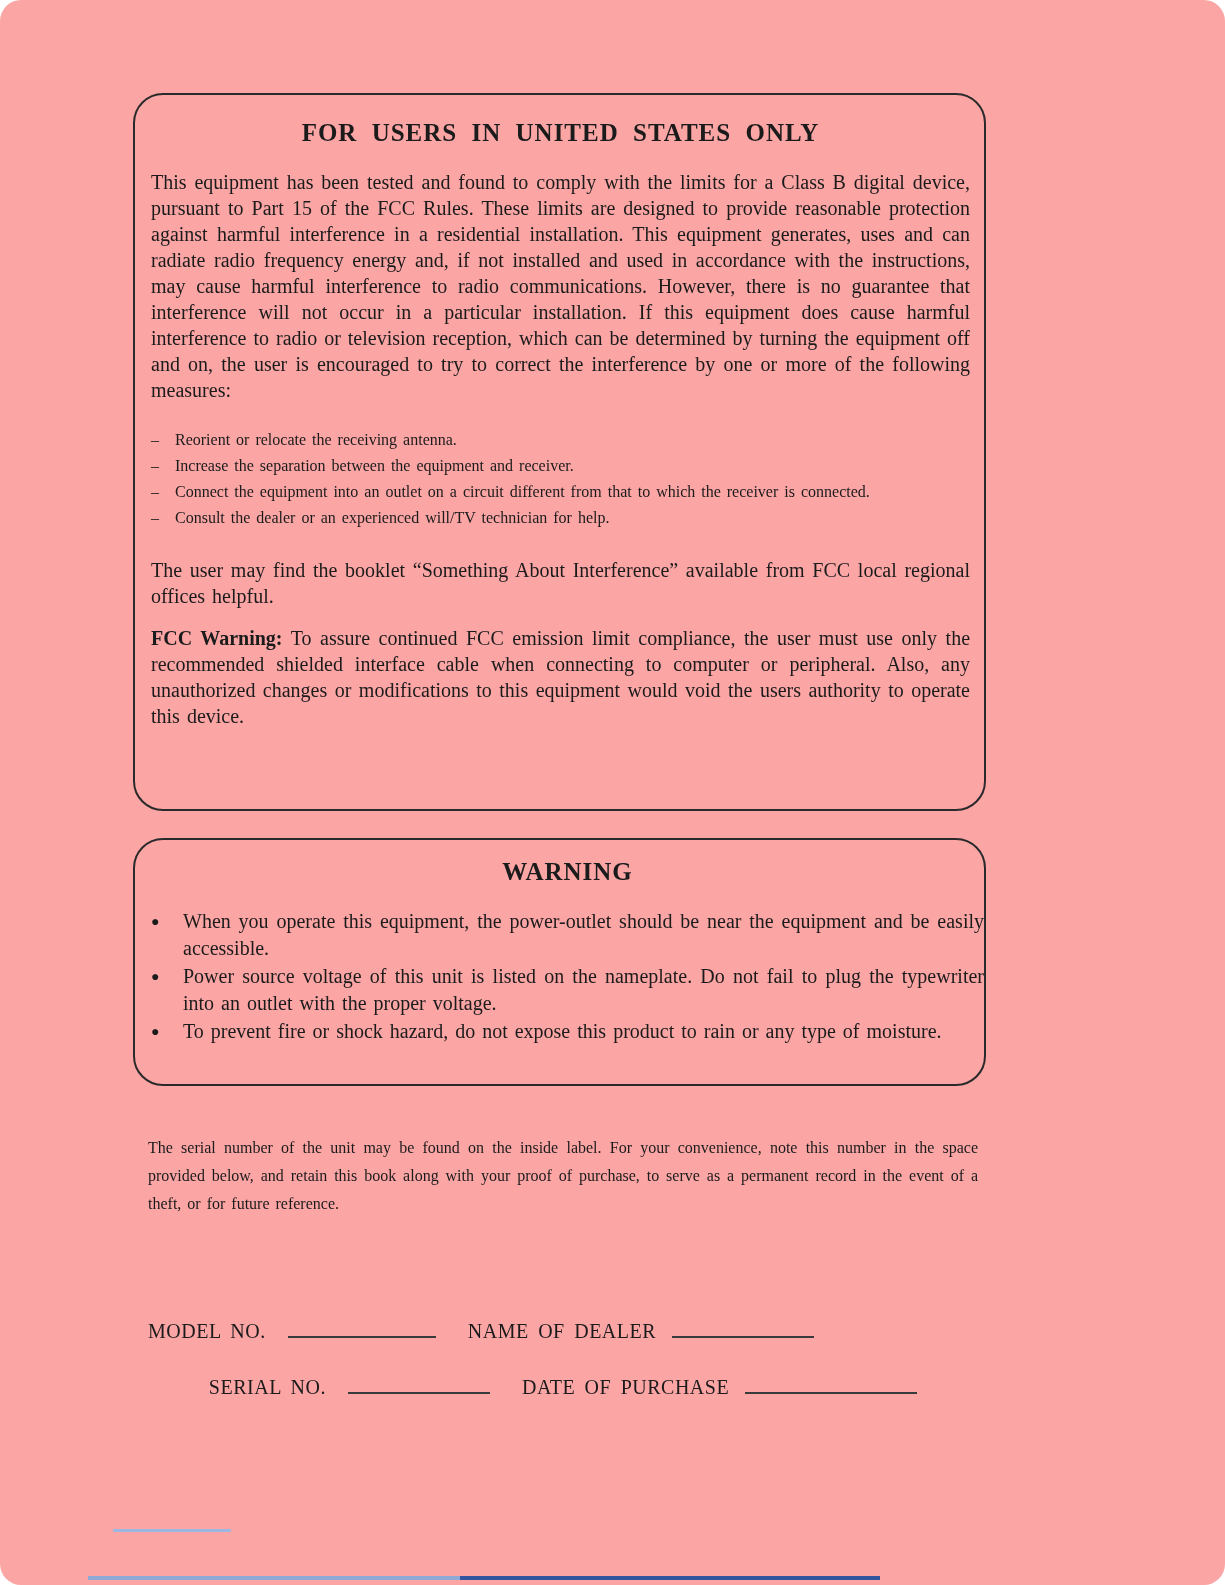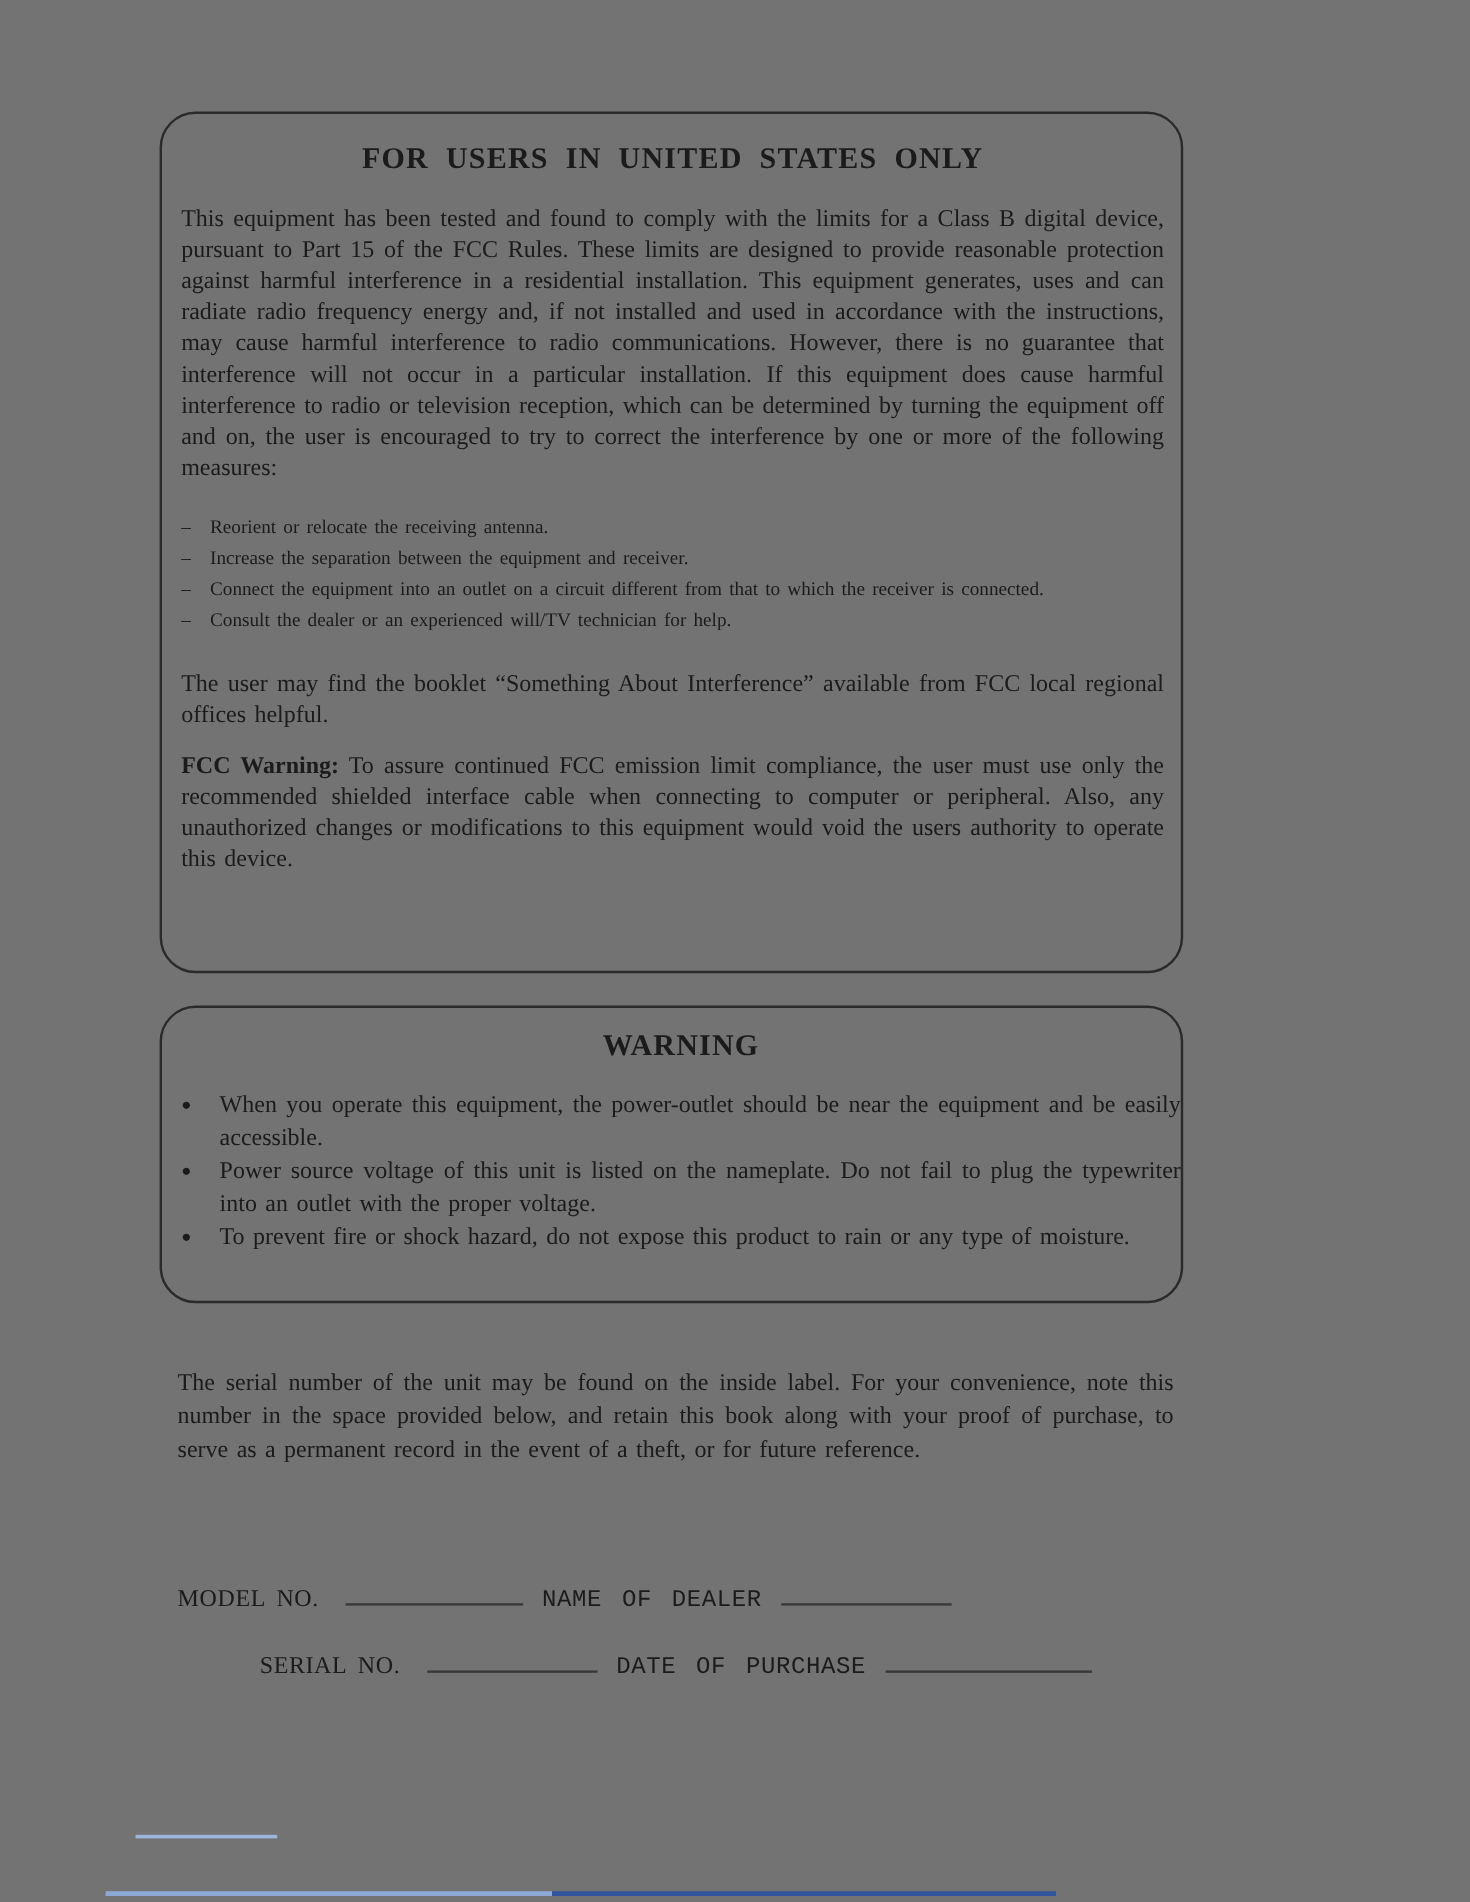--- a/index.html
+++ b/index.html
@@ -4,24 +4,25 @@
 <style>
   html, body {
     margin: 0;
     padding: 0;
     background: #ffffff;
   }
   .page {
     position: relative;
     width: 1225px;
     height: 1585px;
-    background: #737373;
+    background: #fca5a5;
     font-family: "Liberation Serif", serif;
     color: #1b1b1b;
     overflow: hidden;
+    border-radius: 21px;
   }
   .rounded-box {
     position: absolute;
     left: 133px;
     width: 853px;
     border: 2px solid #2a2a2a;
     border-radius: 30px;
     box-sizing: border-box;
     background: transparent;
   }
@@ -95,21 +96,21 @@
     width: 32px;
     text-indent: 0;
     font-size: 14px;
     vertical-align: 2px;
   }
   .serial-note {
     position: absolute;
     left: 148px;
     top: 1118px;
     width: 830px;
-    font-size: 20px;
+    font-size: 16px;
     line-height: 28px;
     text-align: justify;
     word-spacing: 2px;
   }
   .form-row {
     position: absolute;
     left: 148px;
     width: 830px;
     font-size: 20px;
     letter-spacing: 0.5px;
@@ -121,21 +122,21 @@
   .blank {
     display: inline-block;
     border-bottom: 2px solid #3a3a3a;
     height: 16px;
     vertical-align: baseline;
   }
   .blank-model   { width: 148px; margin-left: 22px; }
   .blank-dealer  { width: 142px; margin-left: 16px; }
   .blank-serial  { width: 142px; margin-left: 22px; }
   .blank-purchase{ width: 172px; margin-left: 16px; }
-  .label-2 { margin-left: 16px; font-family: Liberation Mono, monospace; }
+  .label-2 { margin-left: 32px; }
   .artifact-line {
     position: absolute;
     pointer-events: none;
   }
   .artifact-short {
     left: 113px;
     top: 1529px;
     width: 118px;
     height: 3px;
     background: #9db6dd;

